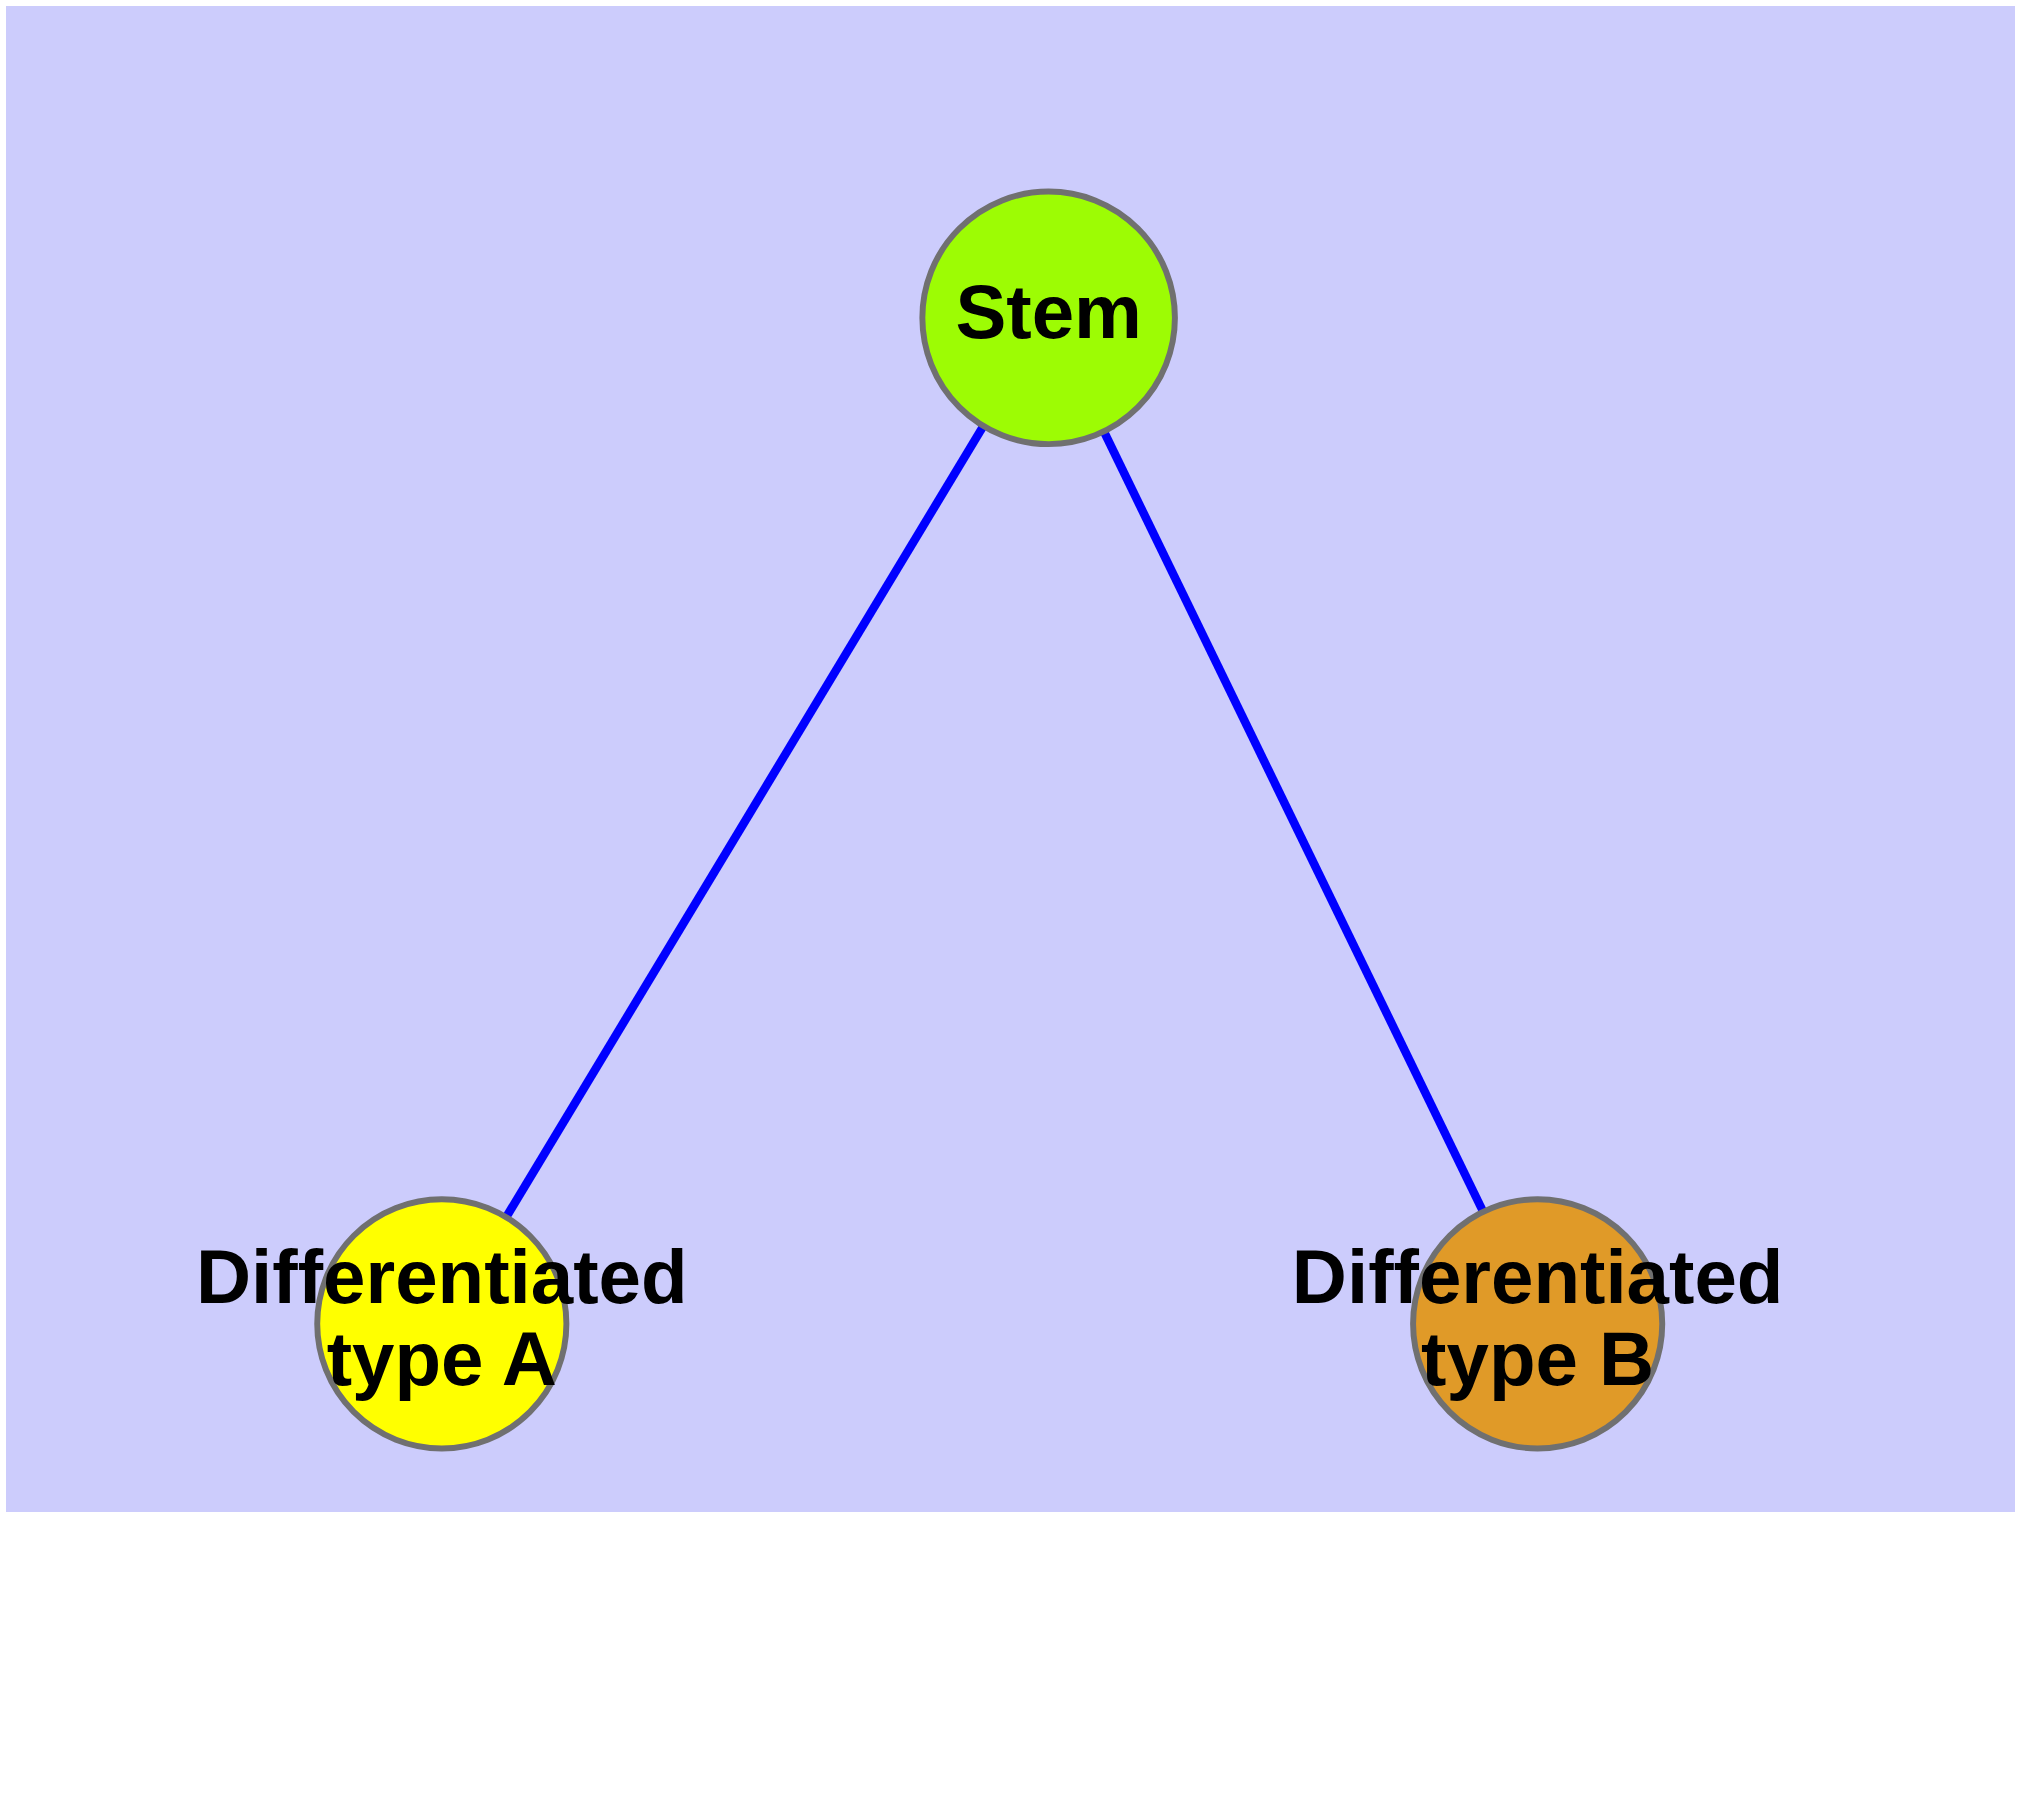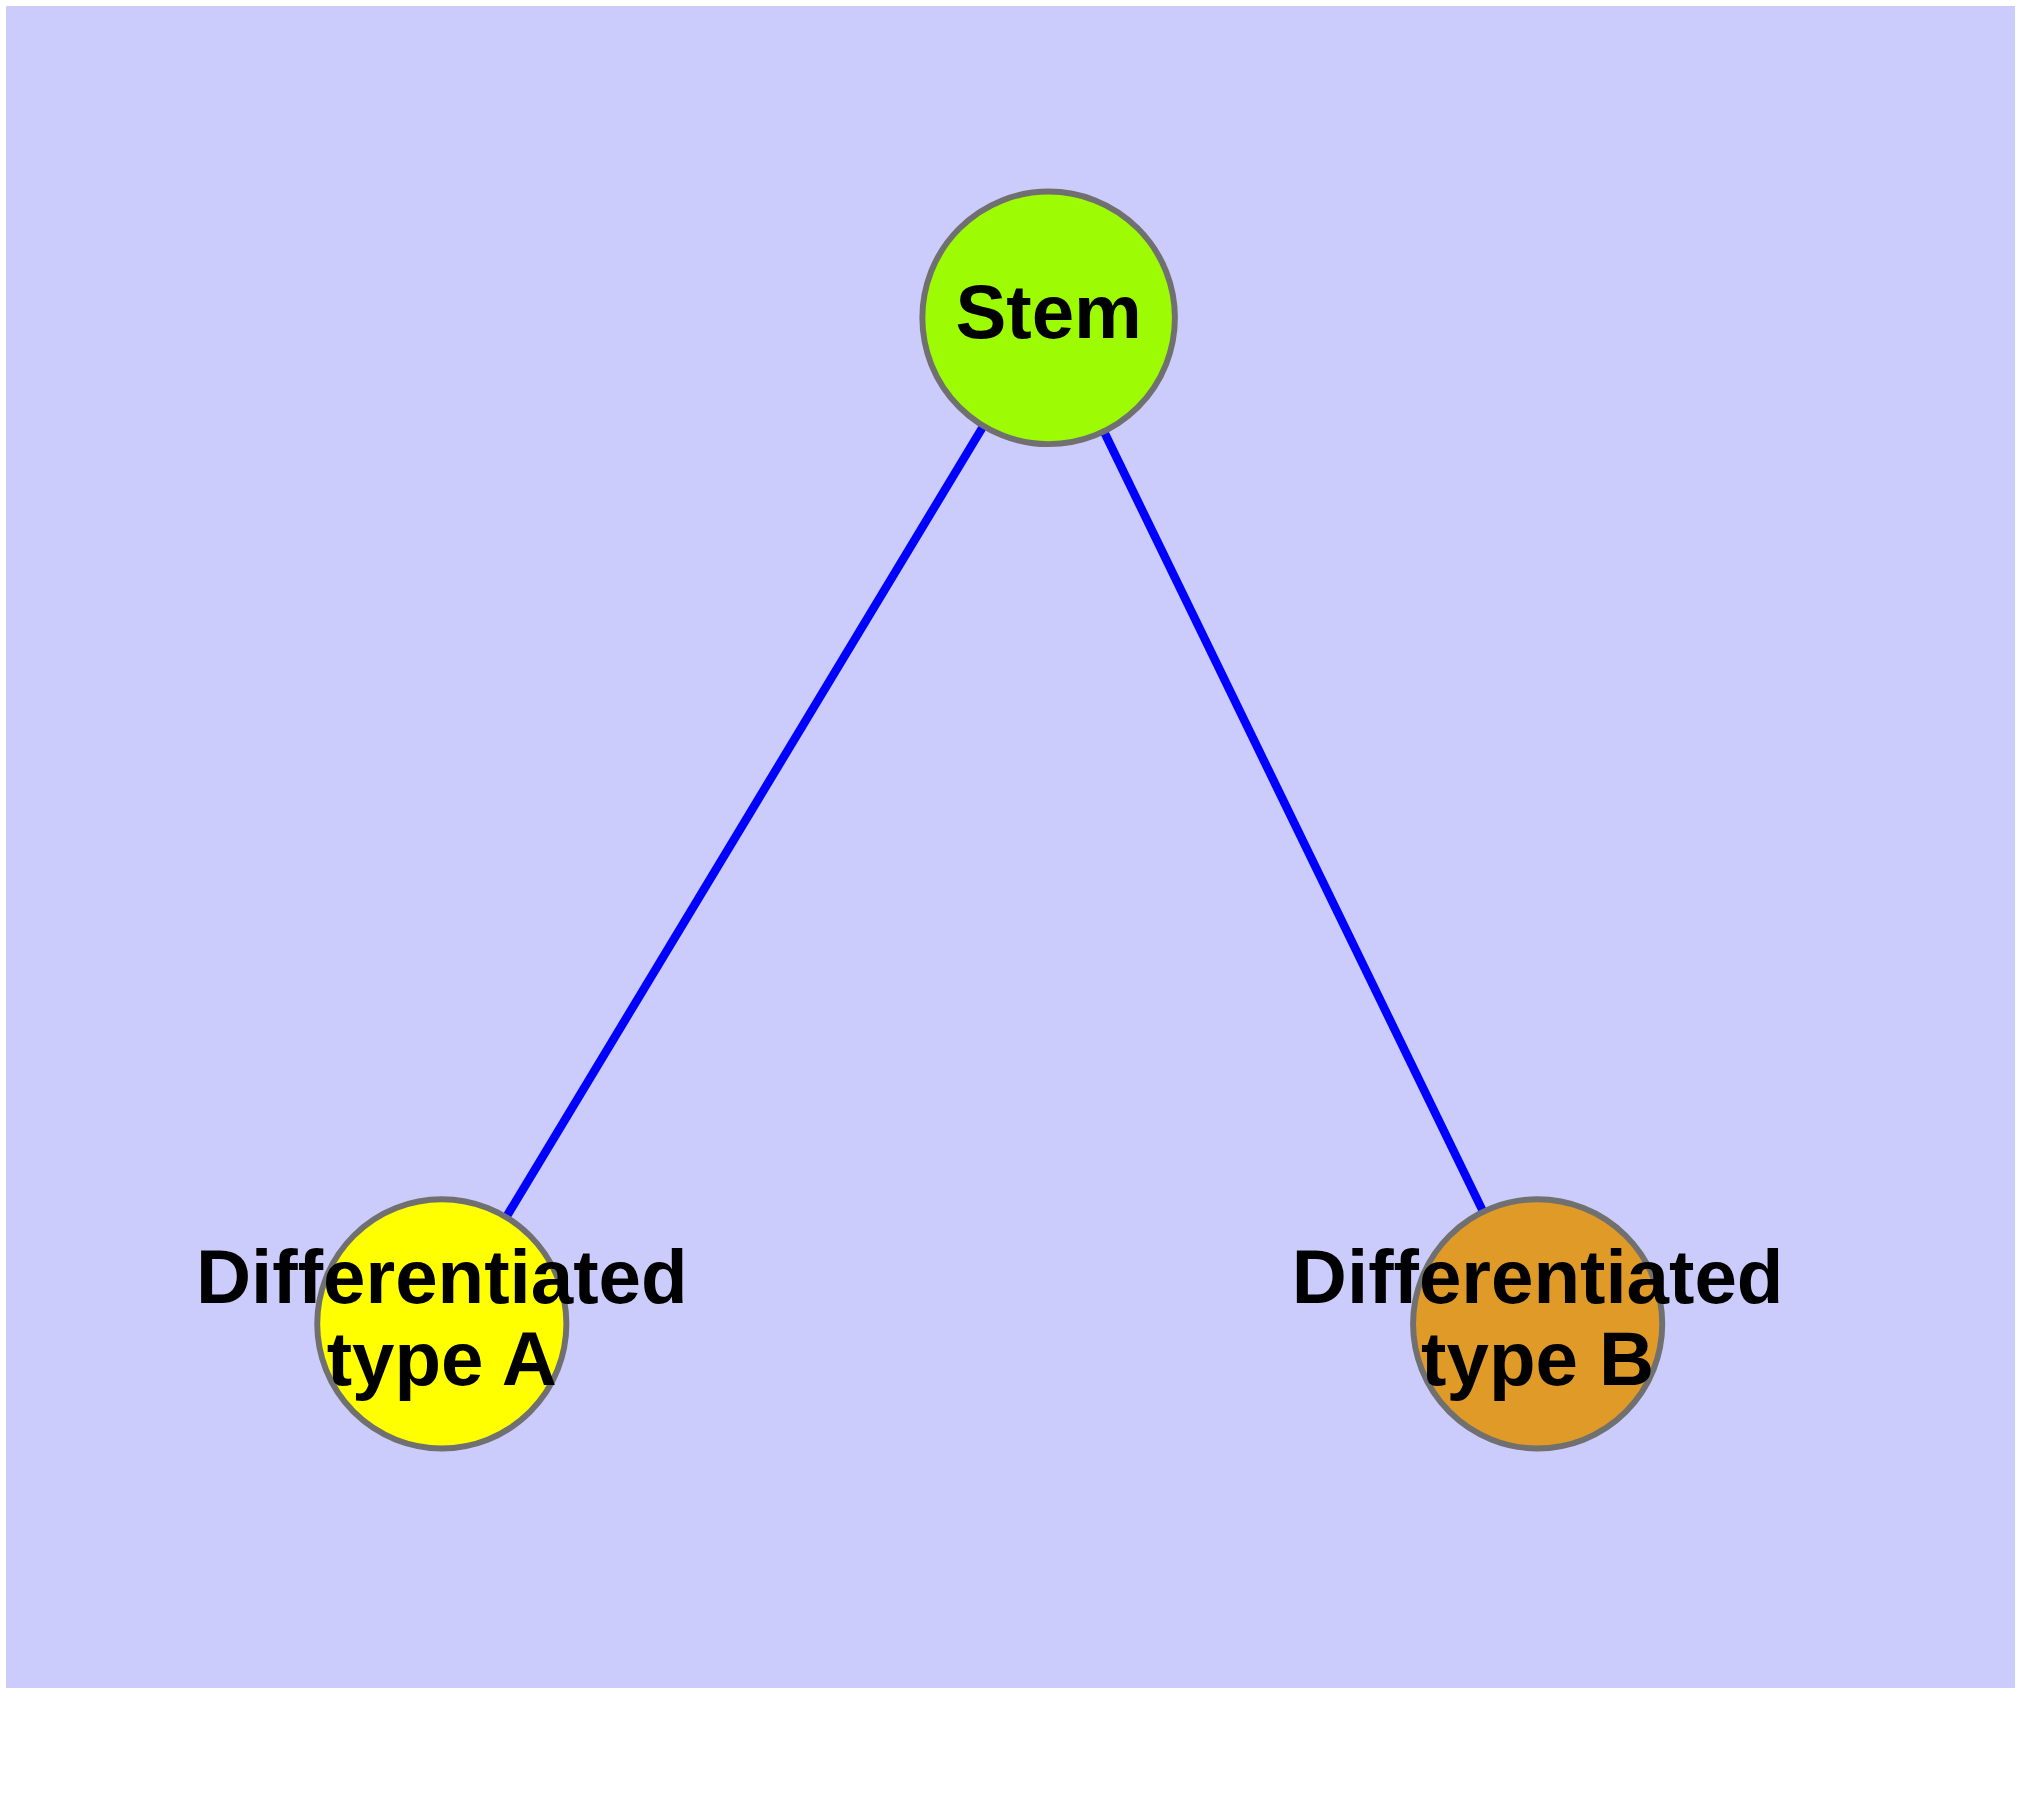--- a/index.html
+++ b/index.html
@@ -35,21 +35,21 @@
     font-family: "Liberation Sans", sans-serif;
     font-weight: bold;
     fill: #000000;
     text-anchor: middle;
     dominant-baseline: middle;
   }
 </style>
 </head>
 <body>
 
-<div id="canvas" style="width: 2021px; height: 1688px; background: rgb(255, 255, 255);">
+<div id="canvas" style="width: 2021px; height: 1512px; background: rgb(255, 255, 255);">
   <div id="plot-area" style="background: rgb(204, 204, 252); width: 2009px; height: 1800px;"></div>
 
   <svg id="graph-svg" viewBox="0 0 2384 2138" xmlns="http://www.w3.org/2000/svg">
     <g id="edges-layer">
         <line x1="1159.0069957419355" y1="504.29845817642814" x2="597.9599843341166" y2="1434.4141041835246" stroke="#0000ff" stroke-width="10" stroke-linecap="butt"></line>
         <line x1="1303.0148134250517" y1="510.80517077216024" x2="1748.859554964684" y2="1427.9935732115769" stroke="#0000ff" stroke-width="10" stroke-linecap="butt"></line>
       </g>
     <g id="nodes-layer">
         <circle cx="1237" cy="375" r="149" fill="#9dfc04" stroke="#707070" stroke-width="7"></circle>
         <circle cx="521" cy="1562" r="147" fill="#ffff00" stroke="#707070" stroke-width="7"></circle>

